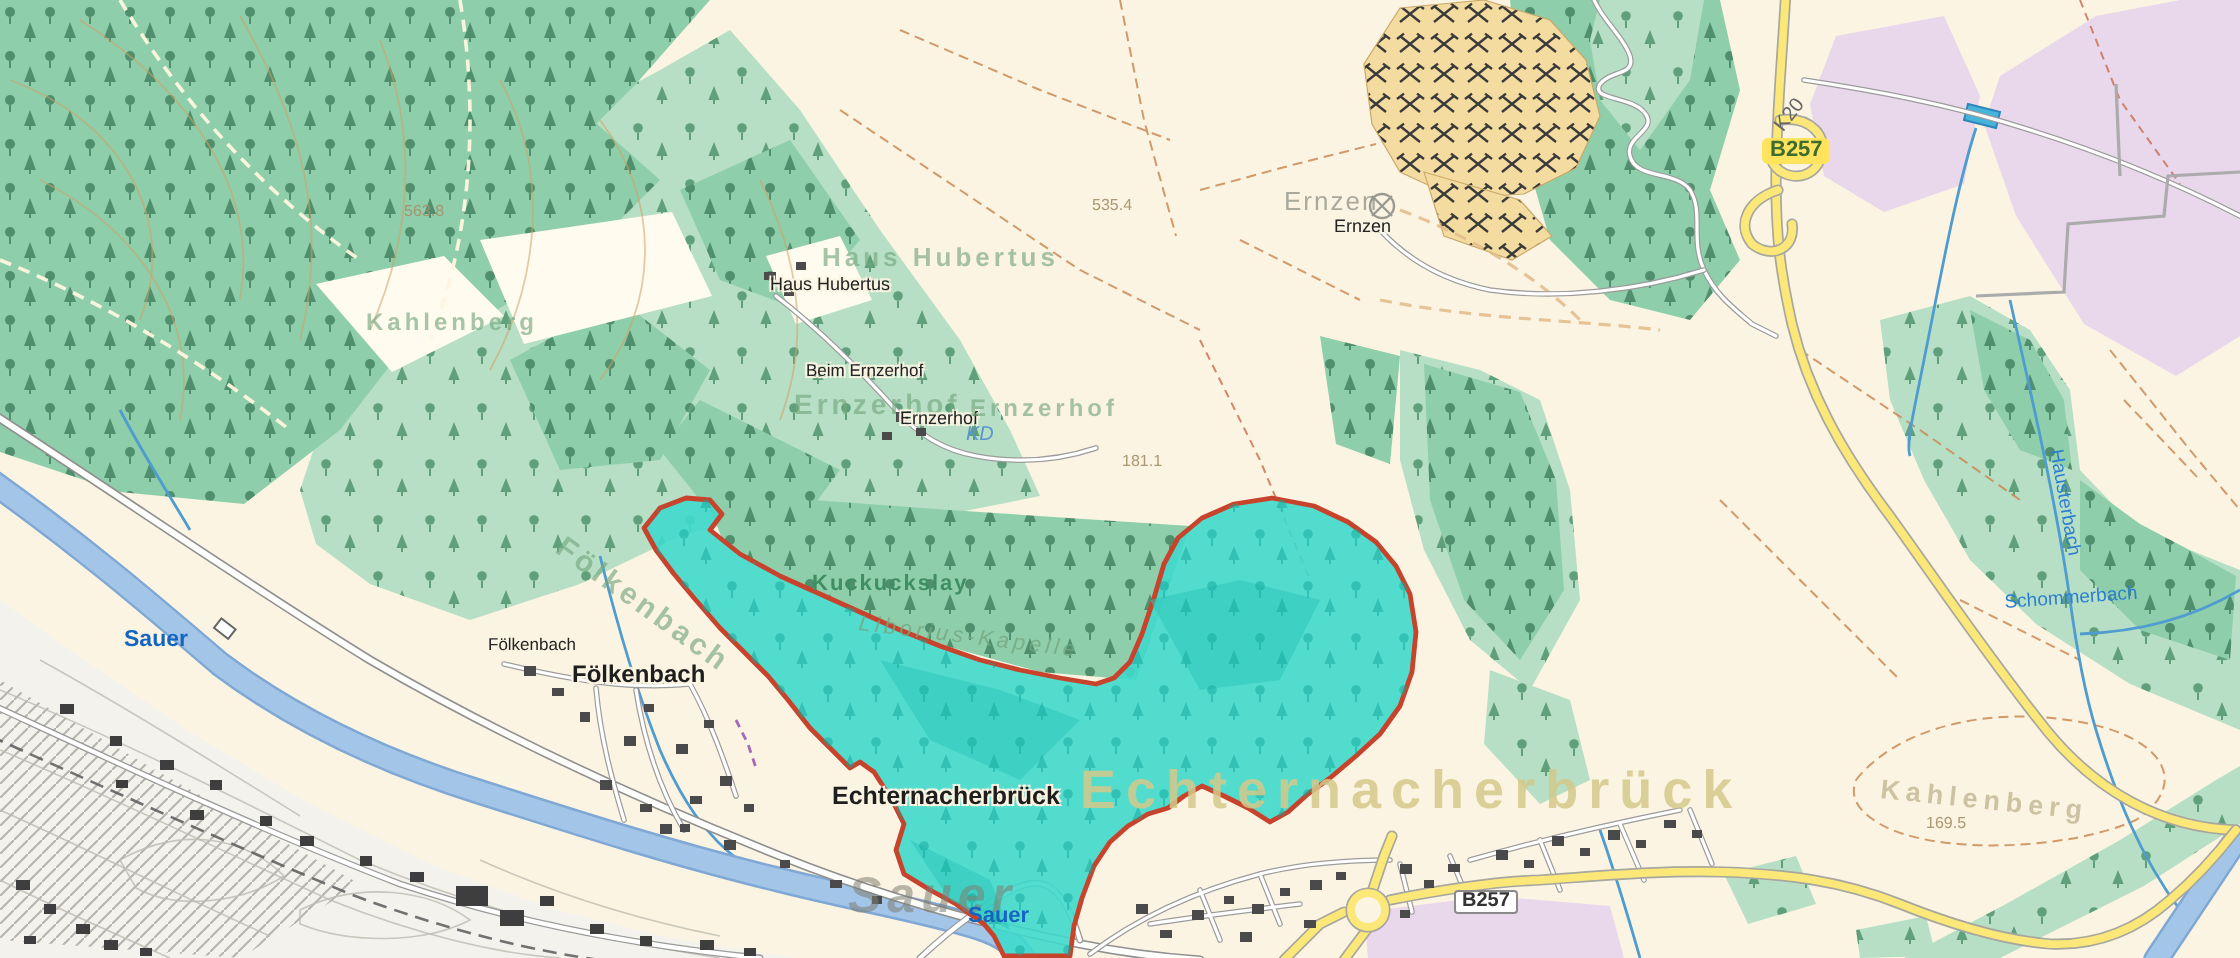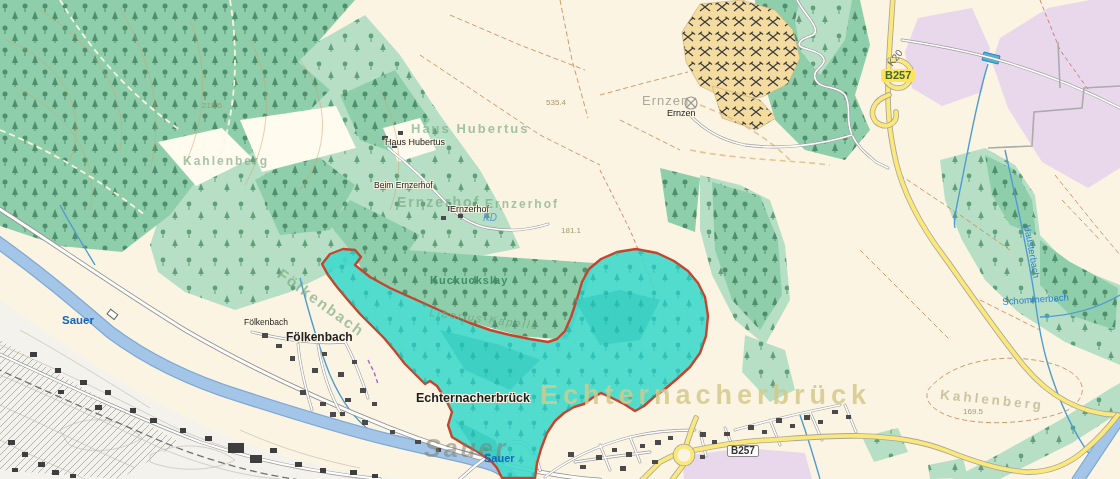--- a/index.html
+++ b/index.html
@@ -323,35 +323,35 @@
     <path class="selP" d="M575,300 L620,290 660,300 640,340 600,345 Z"></path>
     <path class="selP" d="M440,330 L500,345 540,360 510,390 465,370 Z"></path>
     <path class="selP" d="M455,420 L495,440 505,465 475,450 Z"></path>
     <path class="selT" d="M322,264 L330,254 343,249 355,250 361,257 355,265 370,277 390,288 410,297 430,306 450,315 470,323 490,330 510,335 530,339 548,342 557,339 565,331 571,317 577,299 582,282 589,269 601,259 617,252 636,249 657,253 674,261 688,271 698,283 705,297 708,316 706,336 700,353 690,367 678,378 665,389 654,397 644,406 635,411 624,404 612,398 601,393 592,398 584,404 574,407 564,413 555,421 547,433 541,449 537,463 535,478 L502,478 497,468 492,462 478,452 465,445 452,437 448,425 452,412 446,400 437,386 430,381 425,384 418,377 405,364 394,350 384,338 373,327 360,314 347,299 337,287 328,275 Z"></path>
   </g>
 </svg>
 
 <div id="labels" style="position:absolute;inset:0">
       <div class="lbl gG" style="left: 411px; top: 122px; font-size: 13px;">Haus Hubertus</div>
       <div class="lbl poi halo" style="left: 385px; top: 138px;">Haus Hubertus</div>
-      <div class="lbl poi halo" style="left: 374px; top: 181px; font-size: 8.5px;">Beim Ernzerhof</div>
+      <div class="lbl poi halo" style="left: 403px; top: 181px; font-size: 8.5px;">Beim Ernzerhof</div>
       <div class="lbl gG" style="left: 397px; top: 195px; font-size: 14px;">Ernzerhof</div>
       <div class="lbl poi halo" style="left: 450px; top: 205px;">Ernzerhof</div>
       <div class="lbl gG" style="left: 485px; top: 198px; font-size: 12px;">Ernzerhof</div>
       <div class="lbl wIt" style="left: 483px; top: 213px;">KD</div>
       <div class="lbl elev" style="left: 546px; top: 99px;">535.4</div>
       <div class="lbl elev" style="left: 561px; top: 227px;">181.1</div>
-      <div class="lbl elev" style="left: 202px; top: 102px;">215.5</div>
+      <div class="lbl elev" style="left: 202px; top: 102px;">563.8</div>
       <div class="lbl elev" style="left: 963px; top: 408px;">169.5</div>
       <div class="lbl gGr" style="left: 642px; top: 94px; font-size: 13px;">Ernzen</div>
       <div class="lbl poi halo" style="left: 667px; top: 109px;">Ernzen</div>
       <div class="lbl poi halo" style="left: 244px; top: 318px; font-size: 8.5px;">Fölkenbach</div>
       <div class="lbl town halo" style="left: 286px; top: 331px;">Fölkenbach</div>
       <div class="lbl gG" style="left: 284px; top: 266px; font-size: 15px; transform: rotate(36deg);">Fölkenbach</div>
-      <div class="lbl fG" style="left: 406px; top: 275px; margin-left: 24px;">Kuckuckslay</div>
+      <div class="lbl fG" style="left: 406px; top: 287px;">Kuckuckslay</div>
       <div class="lbl gIt" style="left: 430px; top: 307px; transform: rotate(7deg);">Liborius-Kapelle</div>
       <div class="lbl town halo" style="left: 416px; top: 392px; font-size: 12.5px;">Echternacherbrück</div>
       <div class="lbl gY" style="left: 540px; top: 382px; font-size: 27px;">Echternacherbrück</div>
       <div class="lbl riv" style="left: 424px; top: 436px;">Sauer</div>
       <div class="lbl wB" style="left: 484px; top: 453px;">Sauer</div>
       <div class="lbl wB" style="left: 62px; top: 315px; font-size: 11.5px;">Sauer</div>
       <div class="lbl gT" style="left: 941px; top: 388px; font-size: 13.5px; transform: rotate(6deg);">Kahlenberg</div>
       <div class="lbl gG" style="left: 183px; top: 155px; font-size: 12px;">Kahlenberg</div>
       <div class="lbl shY" style="left: 881px; top: 69px;">B257</div>
       <div class="lbl shW" style="left: 727px; top: 445px;">B257</div>

